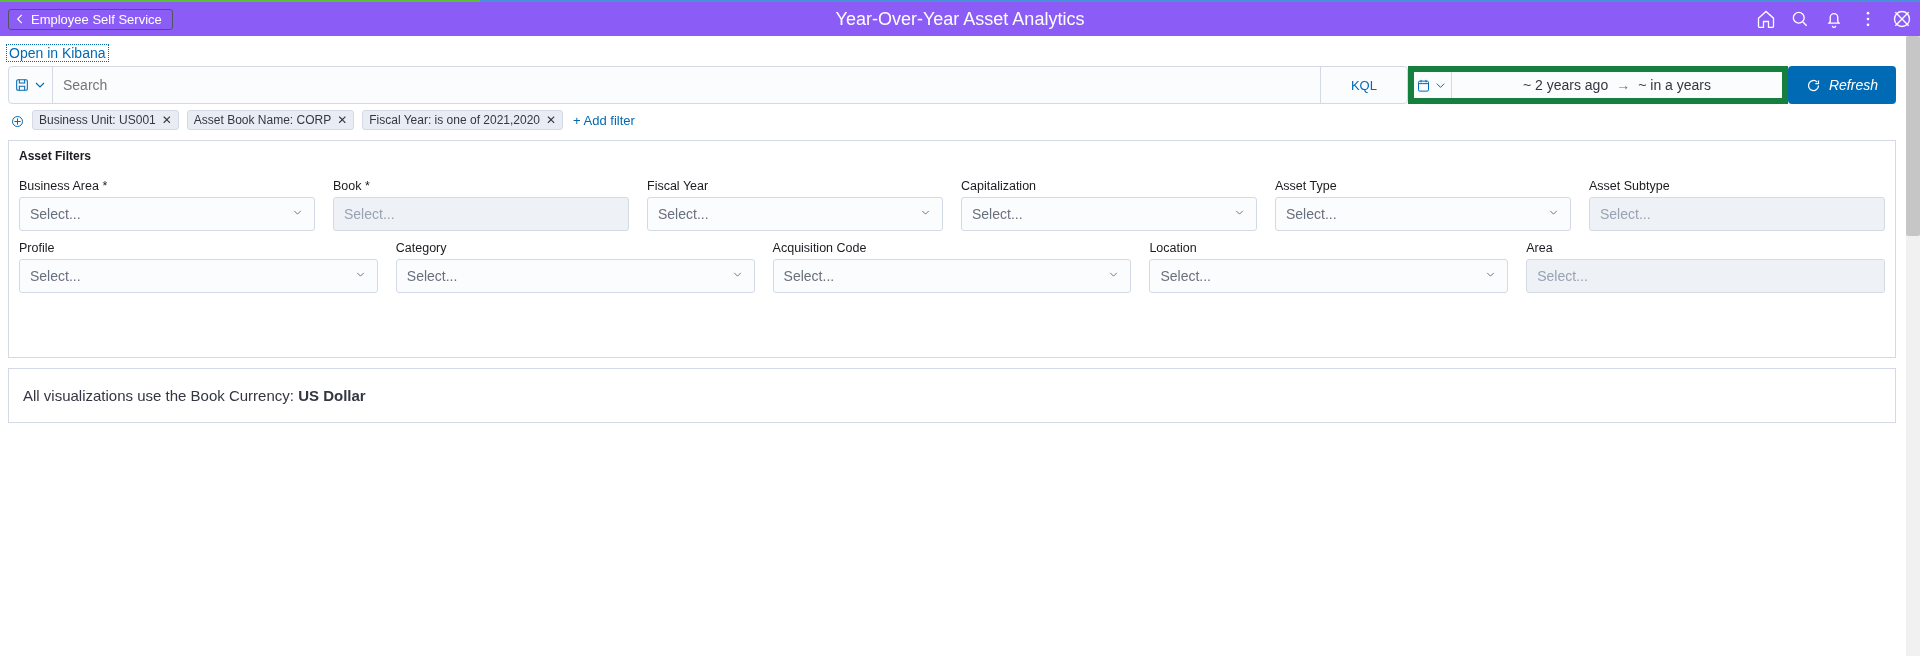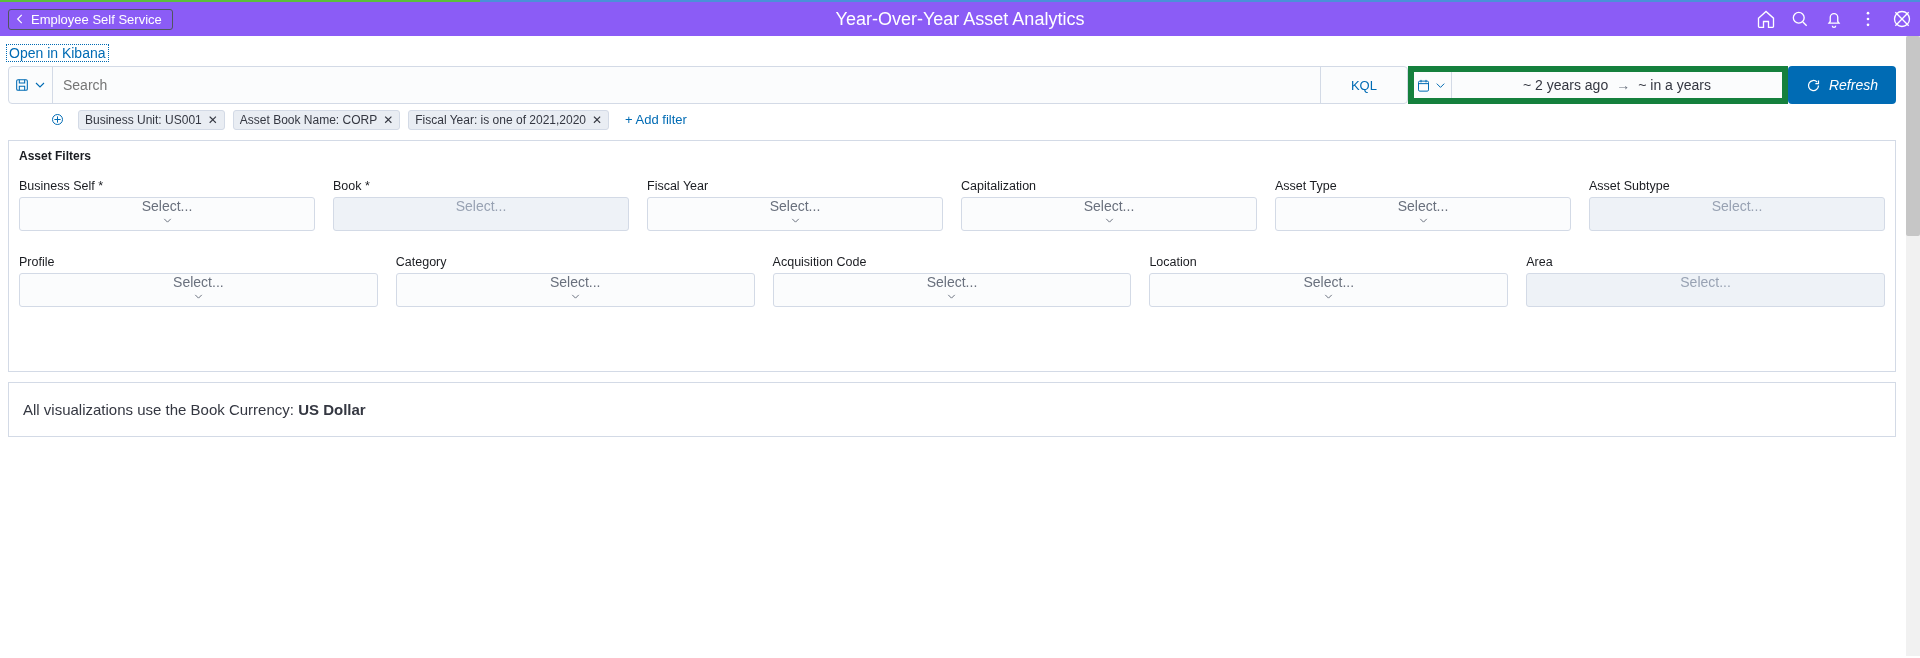--- a/index.html
+++ b/index.html
@@ -155,24 +155,23 @@
     padding: 0 18px;
     font-size: 14px;
     cursor: pointer;
     font-style: italic;
   }
   .refresh-btn svg { width:15px; height:15px; fill:none; stroke:#fff; stroke-width:2; }
 
   
   .filters-row {
     display: flex;
-    align-items: flex-start;
-    gap: 12px;
+    align-items: flex-end;
+    gap: 6px;
     padding: 6px 8px 10px 8px;
-    margin-left: 40px;
   }
   .filters-toggle {
     width: 18px; height: 18px;
     display:flex; align-items:center; justify-content:center;
     cursor: pointer;
   }
   .filters-toggle svg { width:15px; height:15px; stroke:#006bb4; fill:none; stroke-width:1.6; }
   .chip {
     display: flex;
     align-items: center;
@@ -222,21 +221,20 @@
     border: 1px solid #d3dae6;
     border-radius: 3px;
     background: #fbfcfd;
     display: flex;
     align-items: center;
     justify-content: space-between;
     padding: 0 10px;
     font-size: 14px;
     color: #69707d;
     cursor: pointer;
-    flex-direction: column;
   }
   .fselect.disabled {
     background: #eef2f7;
     color: #98a2b3;
     cursor: default;
   }
   .fselect .chev svg { width:13px; height:13px; stroke:#69707d; fill:none; stroke-width:1.8; }
 
   .currency-line { font-size:15px;margin-top:16px; }
   .currency-line b { font-weight:700; }
@@ -374,21 +372,21 @@
         </div>
       </div>
     <span class="add-filter">+ Add filter</span>
   </div>
 
 
   <div class="panel small-pad">
     <div class="panel-title">Asset Filters</div>
     <div class="filters-grid-row first" id="row1-mount">
         <div class="fcol">
-          <div class="flabel">Business Self *</div>
+          <div class="flabel">Business Area *</div>
           <div class="fselect">
             <span>Select...</span>
             <span class="chev"><svg viewBox="0 0 24 24">
                 <path d="M6 9l6 6 6-6"></path>
               </svg></span>
           </div>
         </div>
         <div class="fcol">
           <div class="flabel">Book *</div>
           <div class="fselect disabled">
@@ -422,21 +420,21 @@
               </svg></span>
           </div>
         </div>
         <div class="fcol">
           <div class="flabel">Asset Subtype</div>
           <div class="fselect disabled">
             <span>Select...</span>
           </div>
         </div>
       </div>
-    <div class="filters-grid-row second" id="row2-mount" style="margin-top:24px;">
+    <div class="filters-grid-row second" id="row2-mount" style="margin-top:10px;">
         <div class="fcol">
           <div class="flabel">Profile</div>
           <div class="fselect">
             <span>Select...</span>
             <span class="chev"><svg viewBox="0 0 24 24">
                 <path d="M6 9l6 6 6-6"></path>
               </svg></span>
           </div>
         </div>
         <div class="fcol">

